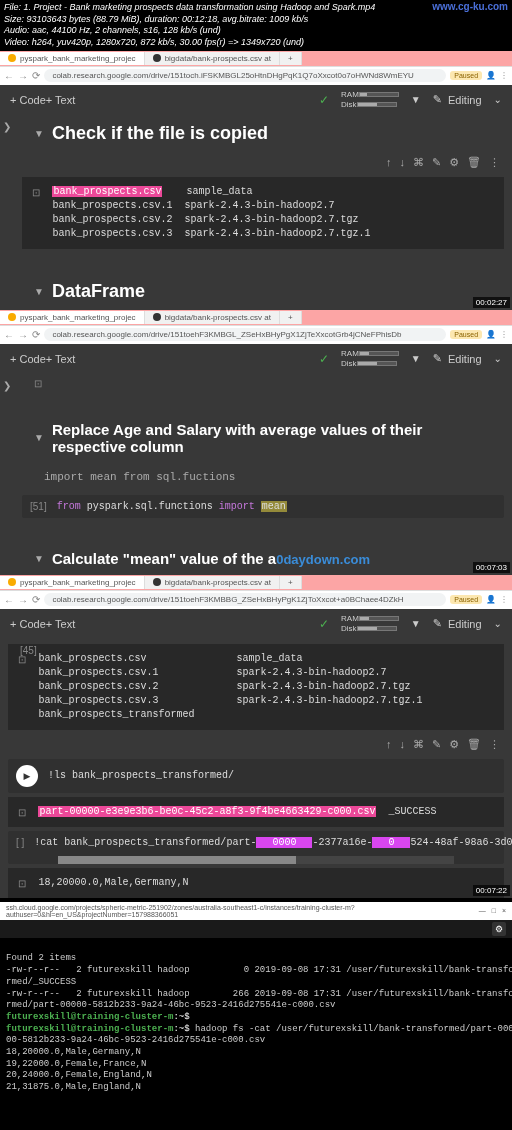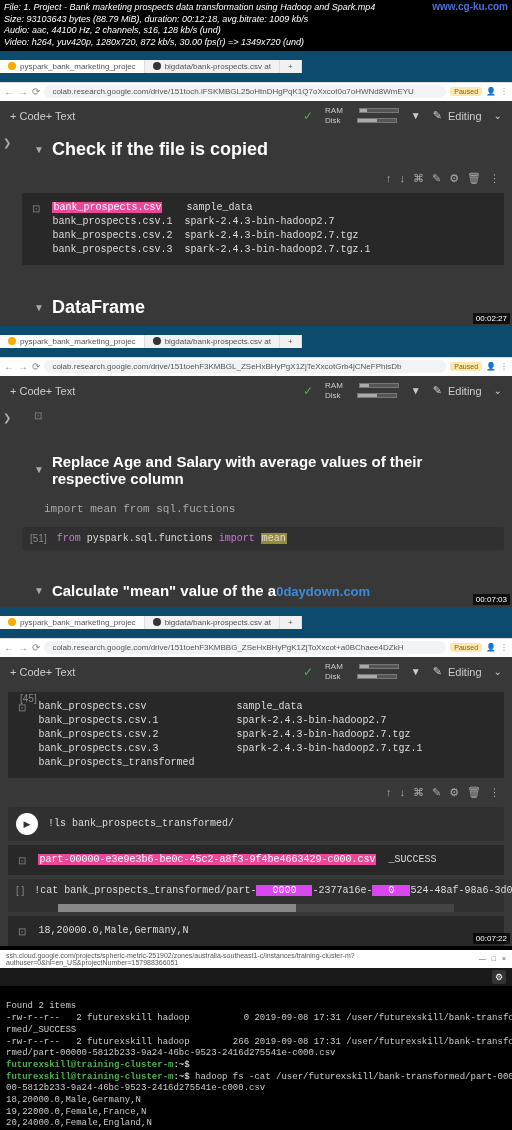--- a/index.html
+++ b/index.html
@@ -1,34 +1,34 @@
 <!DOCTYPE html>
 <html><head>
 <meta charset="utf-8">
 <style>
 * { margin: 0; padding: 0; box-sizing: border-box; }
 body { font-family: -apple-system, Arial, sans-serif; background: #000; width: 512px; font-size: 10px; color: #ccc; }
 .header-info { background: #000; color: #fff; padding: 2px 4px; font-size: 9px; font-style: italic; line-height: 1.3; position: relative; }
 .header-info .watermark-top { position: absolute; right: 4px; top: 0; color: #4a6fd8; font-size: 10px; font-style: normal; font-weight: bold; }
-.browser-bar { background: #0c4a6e; display: flex; align-items: center; height: 32px; border-bottom: 1px solid #ddd; }
+.browser-bar { background: #fca5a5; display: flex; align-items: center; height: 16px; border-bottom: 1px solid #ddd; }
 .tab { background: #f1f1f1; padding: 2px 8px; font-size: 8px; color: #555; border-right: 1px solid #ddd; display: flex; align-items: center; gap: 4px; }
 .tab.active { background: #fff; }
 .tab-icon { width: 8px; height: 8px; background: #f9ab00; border-radius: 50%; }
 .tab-icon.gh { background: #333; }
 .url-bar { background: #fff; display: flex; align-items: center; height: 18px; padding: 0 4px; gap: 4px; }
 .url-nav { color: #888; font-size: 10px; }
 .url-input { flex: 1; background: #f1f3f4; border-radius: 8px; padding: 2px 8px; font-size: 8px; color: #555; overflow: hidden; white-space: nowrap; }
 .url-right { color: #888; font-size: 8px; display: flex; gap: 4px; align-items: center; }
 .paused-badge { background: #fce7b0; color: #8a6200; padding: 1px 4px; border-radius: 3px; font-size: 7px; }
 .colab-toolbar { background: #383838; display: flex; align-items: center; justify-content: space-between; padding: 6px 10px; height: 30px; }
 .colab-left { display: flex; align-items: center; }
 .colab-btn { color: #ccc; font-size: 11px; display: flex; align-items: center; gap: 2px; cursor: pointer; }
 .colab-right { display: flex; gap: 12px; align-items: center; }
 .ram-disk { display: flex; flex-direction: column; font-size: 8px; gap: 1px; }
-.ram-disk-row { display: flex; align-items: center; gap: 16px; }
+.ram-disk-row { display: flex; align-items: center; gap: 0; }
 .meter { width: 40px; height: 5px; background: #555; border: 1px solid #777; }
 .meter-fill { height: 100%; background: #aaa; }
 .editing { color: #ccc; font-size: 11px; display: flex; align-items: center; gap: 6px; }
 .check-green { color: #4caf50; font-size: 12px; }
 .notebook { background: #383838; }
 .cell-heading { background: #383838; padding: 8px 20px; display: flex; align-items: center; gap: 8px; }
 .cell-heading h2 { color: #fff; font-size: 18px; font-weight: bold; }
 .cell-heading h3 { color: #fff; font-size: 15px; font-weight: bold; }
 .cell-heading .arrow { color: #aaa; font-size: 10px; }
 .cell-toolbar { display: flex; justify-content: flex-end; gap: 8px; padding: 4px 12px; }

